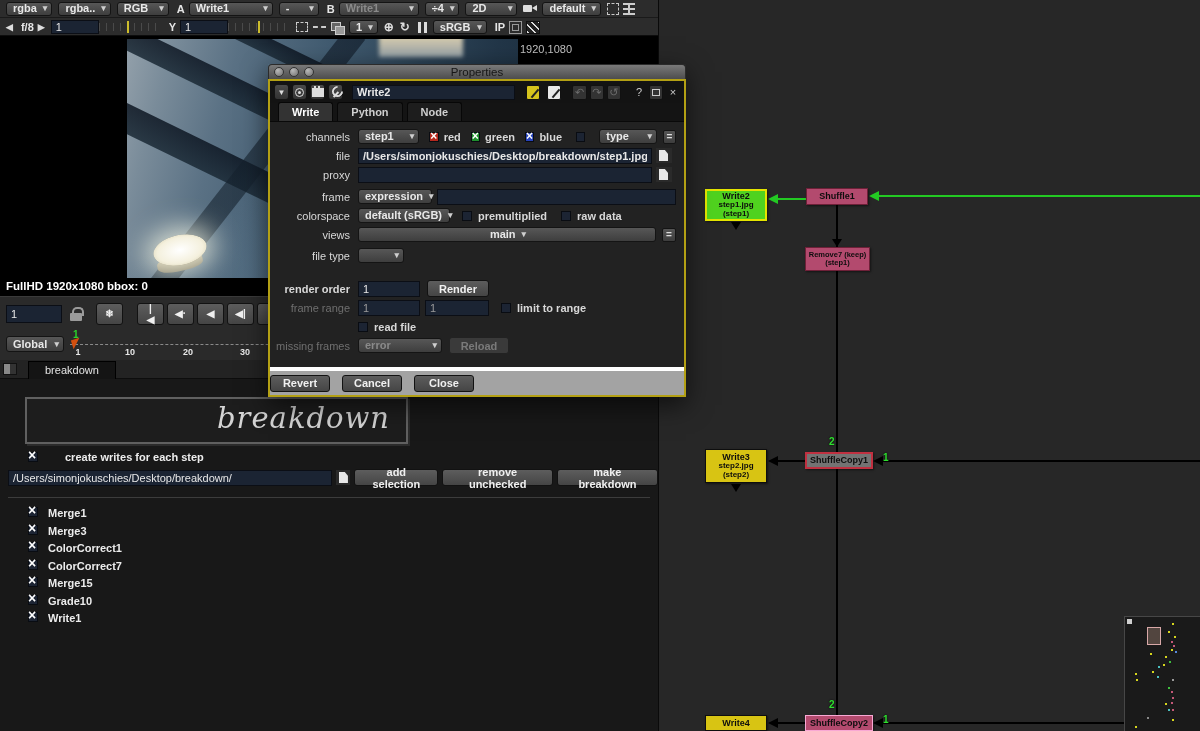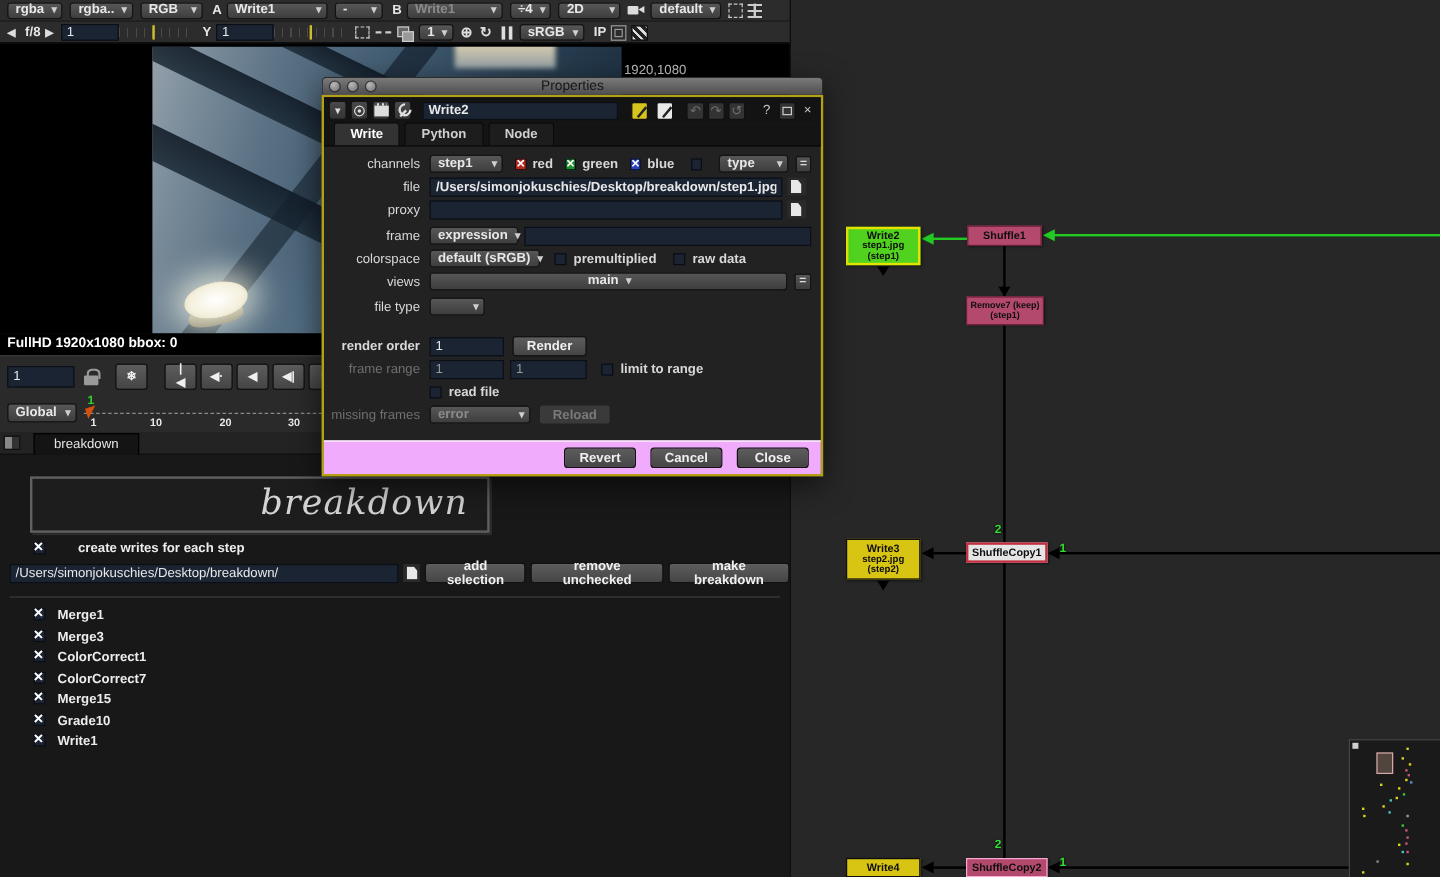--- a/index.html
+++ b/index.html
@@ -56,21 +56,21 @@
   .render-img { position:absolute; left:127px; top:3px; width:391px; height:239px; overflow:hidden;
       background: radial-gradient(120% 90% at 70% 110%, rgba(150,180,200,.30), transparent 60%),
                   linear-gradient(105deg,#94a1ab 0%,#7a8c9a 10%,#5a7184 25%,#415b70 45%,#2e4558 65%,#223648 82%,#1b2d3d 100%); }
   .beam { position:absolute; background:linear-gradient(#0d1622,#1a2935); opacity:.85; }
   .vbright { position:absolute; left:252px; top:-4px; width:84px; height:22px; background:linear-gradient(#dccfae,#97a2a8); filter:blur(2px); }
   .vlight { position:absolute; left:26px; top:196px; width:54px; height:30px; border-radius:50%;
             background:radial-gradient(#ffffff,#f4f0dd 60%,#cdc6a4); transform:rotate(-12deg);
             box-shadow:0 0 26px 9px rgba(255,255,235,.7); }
   .vlight-side { position:absolute; left:30px; top:216px; width:46px; height:16px; border-radius:40%;
             background:linear-gradient(#b9b093,#7b7560); transform:rotate(-12deg); }
-  .res-label { position:absolute; left:520px; top:17px; color:#c0c0c0; font-size:11px; }
+  .res-label { position:absolute; left:520px; top:7px; color:#c0c0c0; font-size:11px; }
 
   
   .status-bar { position:absolute; left:0; top:278px; width:658px; height:18px; background:#000; color:#fff;
                 font-weight:bold; font-size:11.5px; padding:2px 0 0 6px; }
   .transport { position:absolute; left:0; top:296px; width:658px; height:34px; background:#2a2a2a; display:flex; align-items:center; padding-left:6px; border-top:1px solid #3a3a3a; }
   .lock-ic { position:relative; width:12px; height:14px; margin:0 14px 0 8px; }
   .lock-ic::before { content:""; position:absolute; left:2px; top:0; width:8px; height:7px; border:2px solid #9a9a9a; border-bottom:none; border-radius:5px 5px 0 0; }
   .lock-ic::after { content:""; position:absolute; left:0; top:6px; width:12px; height:8px; background:#9a9a9a; border-radius:1px; }
   .tp-btn { width:27px; height:22px; margin-right:3px; font-size:10px; }
   .timeline { position:absolute; left:0; top:330px; width:658px; height:30px; background:#2a2a2a; }
@@ -103,21 +103,21 @@
   
   .node-graph { position:absolute; left:658px; top:0; width:542px; height:731px; background:#272727; border-left:1px solid #0a0a0a; }
   .node { position:absolute; border:1px solid #0e0e0e; color:#0d0d0d; font-size:9px; font-weight:bold; text-align:center;
           display:flex; flex-direction:column; justify-content:center; line-height:1.12; box-shadow:1px 1px 2px rgba(0,0,0,.5); }
   .node .sub { font-size:8px; font-weight:bold; }
   .n-write2 { left:46px; top:189px; width:62px; height:32px; background:#50d21f; border:2px solid #e4e400; }
   .n-shuffle1 { left:147px; top:188px; width:62px; height:17px; background:#b34a6e; border-color:#6e2038; }
   .n-remove7 { left:146px; top:247px; width:65px; height:24px; background:#b34a6e; border-color:#6e2038; font-size:7.5px; }
   .n-remove7 .sub { font-size:7.5px; }
   .n-write3 { left:46px; top:449px; width:62px; height:34px; background:#d8c413; }
-  .n-sc1 { left:146px; top:452px; width:68px; height:17px; background:#e5e5e5; border:2px solid #c03040; }
+  .n-sc1 { left:146px; top:452px; width:68px; height:17px; background:#737373; border:2px solid #c03040; }
   .n-write4 { left:46px; top:715px; width:62px; height:16px; background:#d8c413; }
   .n-sc2 { left:146px; top:715px; width:68px; height:16px; background:#b34a6e; border:1px solid #f9a8d4; }
   .edge { position:absolute; background:#000; }
   .edge.green { background:#23c923; }
   .tri-left { position:absolute; width:0; height:0; border-top:5px solid transparent; border-bottom:5px solid transparent; border-right:10px solid #000; }
   .tri-left.green { border-right-color:#23c923; }
   .tri-down { position:absolute; width:0; height:0; border-left:5px solid transparent; border-right:5px solid transparent; border-top:8px solid #000; }
   .glabel { position:absolute; color:#2ee02e; font-size:10px; font-weight:bold; text-shadow:0 0 2px #000; }
   .minimap { position:absolute; left:465px; top:616px; width:77px; height:115px; background:#1a1a1a; border:1px solid #474747; border-right:none; border-bottom:none; }
   .mm-gadget { position:absolute; left:2px; top:2px; width:5px; height:5px; background:#cfcfcf; }
@@ -152,21 +152,21 @@
   .ptab { padding:3px 13px; font-size:11px; font-weight:bold; color:#cfcfcf; background:#1d1d1d; border:1px solid #070707; border-bottom:none; border-radius:3px 3px 0 0; }
   .ptab.active { background:#333; color:#fff; }
   .pcontent { flex:1; padding-top:7px; position:relative; }
   .prow { display:flex; align-items:center; height:15px; margin:0 8px 4px 4px; }
   .prow .plabel { width:76px; text-align:right; margin-right:8px; font-size:11px; color:#d8d8d8; flex:none; }
   .prow .plabel.dim { color:#6f6f6f; }
   .prow .dd { height:15px; }
   .gap { height:14px; }
   .eq-btn { width:14px; height:14px; margin-left:6px; background:linear-gradient(#555,#3d3d3d); border:1px solid #141414;
             border-radius:2px; color:#ddd; display:inline-flex; align-items:center; justify-content:center; font-weight:bold; font-size:10px; }
-  .pfooter { height:28px; border-top:1px solid #ffffff; display:flex; align-items:center; justify-content:flex-end; gap:12px; padding-right:10px; background:#f0abfc; }
+  .pfooter { height:28px; border-top:4px solid #ffffff; display:flex; align-items:center; gap:12px; padding-right:10px; background:#a3a3a3; }
   .pfooter .btn { width:60px; }
 </style>
 </head>
 <body>
 
 <div class="app">
 
   <div class="node-graph">
 
     <div class="edge green" style="left:219px;top:195px;width:323px;height:2px;"></div>

